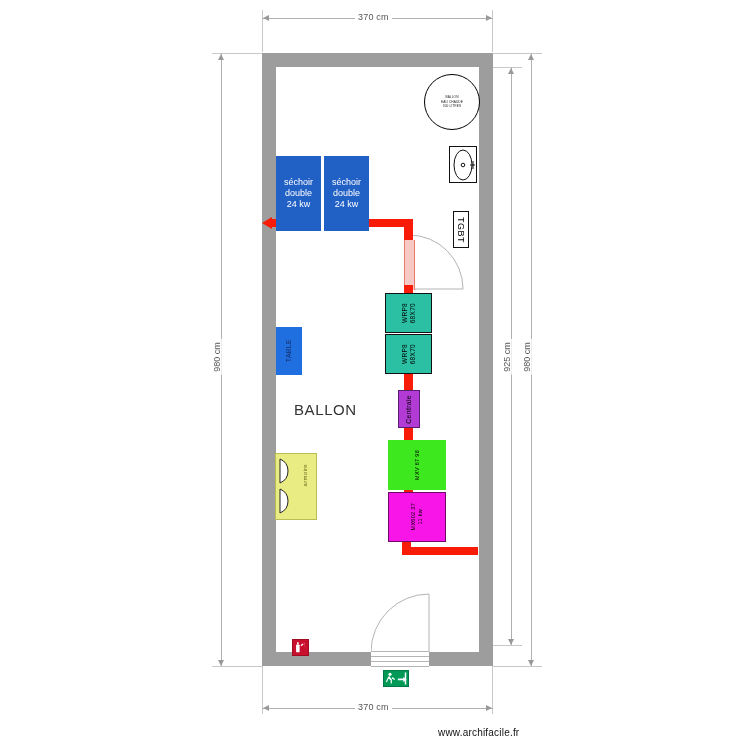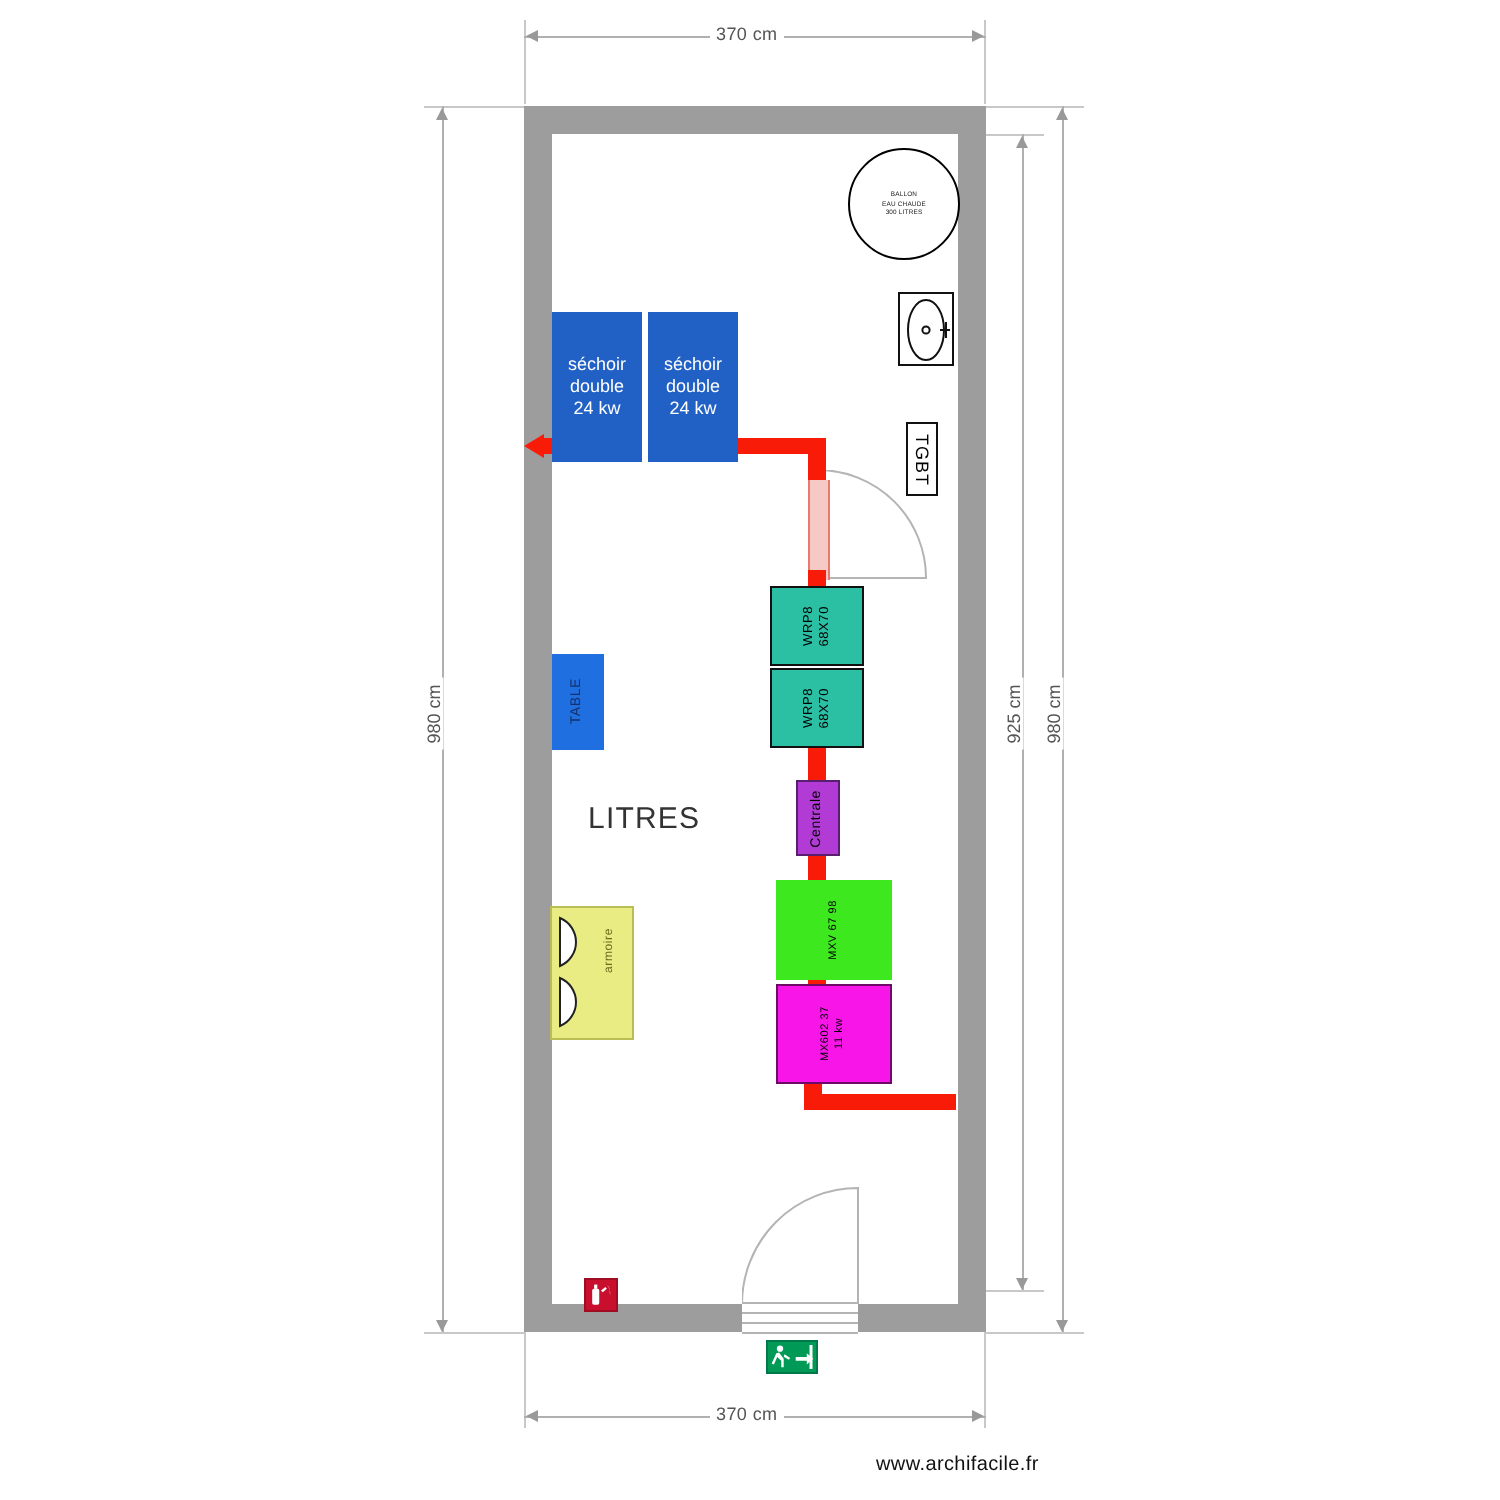--- a/index.html
+++ b/index.html
@@ -350,17 +350,17 @@
   <div class="safety-icon" style="left:383px; top:670px; width:26px; height:17px; background:#009a56; border:1px solid #00794a;">
     <svg viewBox="0 0 26 17" style="width:26px;height:17px;">
       <circle cx="6.5" cy="4" r="1.7" fill="#ffffff"></circle>
       <path d="M 6 6 L 8.5 9.5 L 8.5 14 L 7.2 14 L 7.2 10.5 L 5 8.5 L 3.2 12.5 L 2 12 L 4.5 6.5 Z" fill="#ffffff"></path>
       <path d="M 9 7 L 12 9 L 11.3 10 L 8.5 8.4 Z" fill="#ffffff"></path>
       <path d="M 15 8.5 L 21 8.5 L 21 6.5 L 24.5 9.5 L 21 12.5 L 21 10.5 L 15 10.5 Z" fill="#ffffff"></path>
       <rect x="22.5" y="2" width="1.6" height="13" fill="#ffffff"></rect>
     </svg>
   </div>
 
-  <div class="room-title" style="left:294px; top:401px;">LITRES</div>
+  <div class="room-title" style="left:294px; top:401px;">BALLON</div>
 
   <div class="watermark" style="left:438px; top:727px;">www.archifacile.fr</div>
 
 </div>
 
 </body></html>

